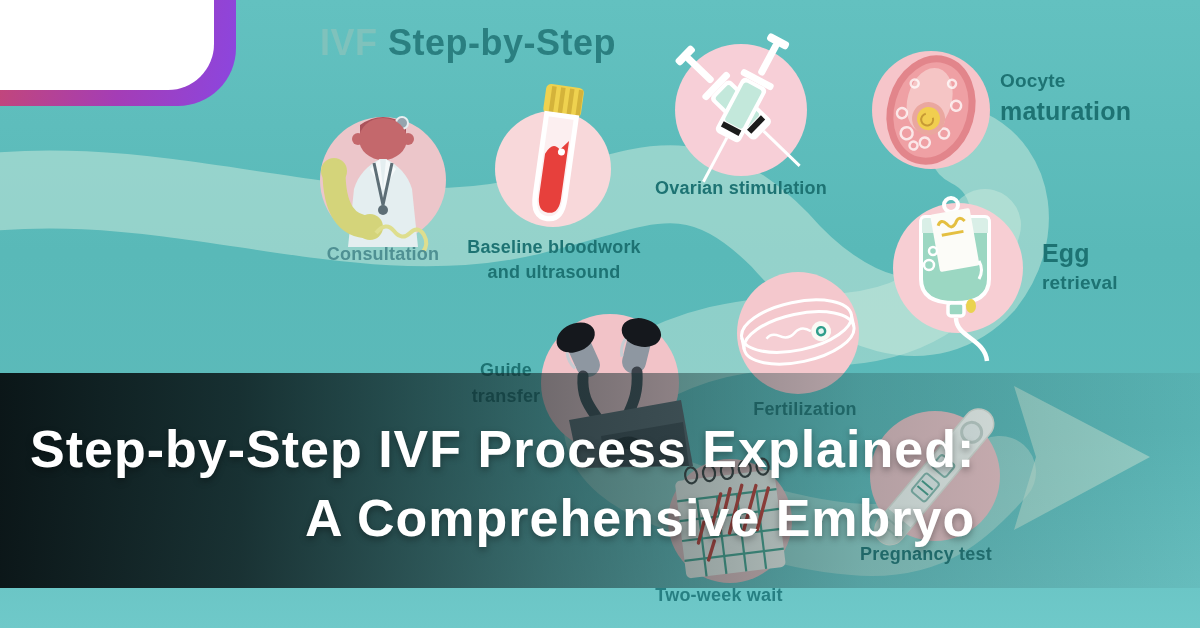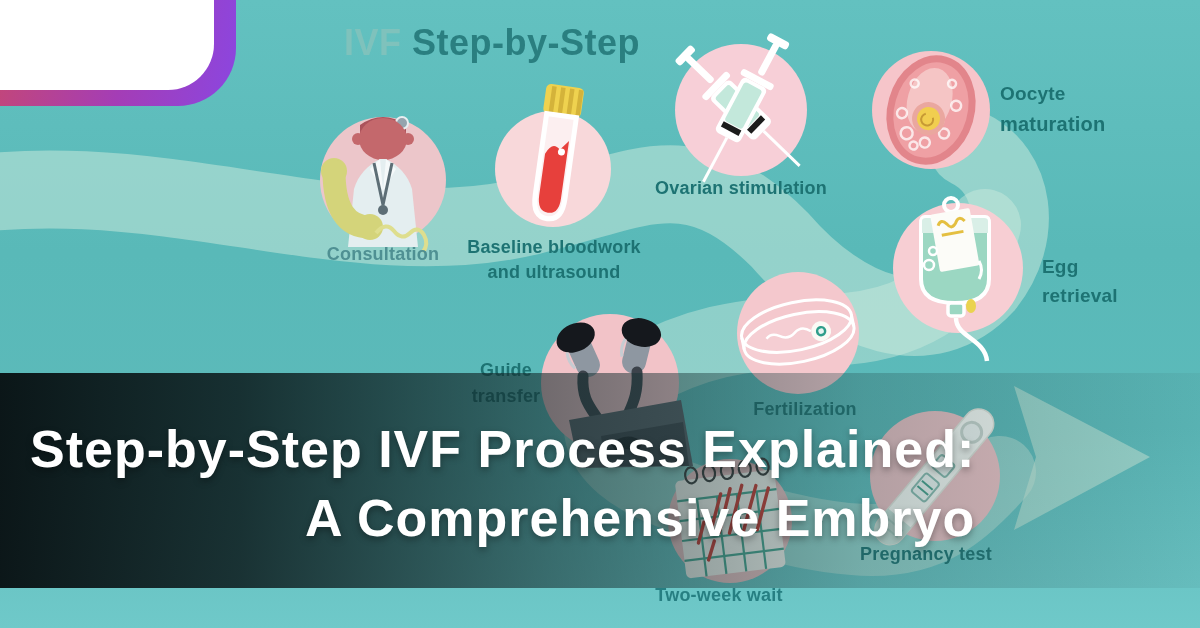--- a/index.html
+++ b/index.html
@@ -14,25 +14,25 @@
   
   .step{position:absolute;}
   .step .circle{position:absolute;inset:0;border-radius:50%;}
   .step svg{position:absolute;left:0;top:0;overflow:visible;}
   
   .lbl{
     position:absolute;font-weight:700;color:#1d7373;font-size:18px;
     letter-spacing:.2px;line-height:24px;white-space:nowrap;z-index:4;
   }
   .lbl.center{transform:translateX(-50%);text-align:left;}
-  .lbl.left{text-align:right;margin-top:13px;}
+  .lbl.left{text-align:right;}
   
   .ig-title{
     position:absolute;left:320px;top:22px;font-size:36px;font-weight:700;
-    letter-spacing:.5px;z-index:7;white-space:nowrap;margin-left:24px;
+    letter-spacing:.5px;z-index:7;white-space:nowrap;
   }
   .ig-title .light{color:#7fc2bc;}
   .ig-title .dark{color:#2a7f80;}
   
   .overlay{
     position:absolute;left:0;top:373px;width:1200px;height:215px;z-index:5;
     background:linear-gradient(90deg,
       rgba(6,12,14,.94) 0%,rgba(10,22,24,.84) 20%,
       rgba(22,45,47,.58) 46%,rgba(38,78,80,.30) 72%,
       rgba(58,108,110,.10) 100%);
@@ -152,42 +152,42 @@
           <circle cx="36" cy="38" r="4"></circle>
             <circle cx="52" cy="98" r="4"></circle>
           <circle cx="70" cy="68" r="4"></circle>
         </g>
         <circle cx="59" cy="68" r="14" fill="#f1ce4f" stroke="#eaa79f" stroke-width="5"></circle>
         <path d="M55 64 a6 6 0 1 0 8 2" fill="none" stroke="#c79a35" stroke-width="2"></path>
       </g>
     </svg>
   </div>
   <div class="lbl left" style="left:1000px;top:66px;font-size:19px;line-height:30px">Oocyte</div>
-  <div class="lbl left" style="left:1000px;top:96px;font-size:20px;line-height:30px">maturation</div>
+  <div class="lbl left" style="left:1000px;top:96px;font-size:25px;line-height:30px">maturation</div>
 
   <div class="step" style="left:893px;top:203px;width:130px;height:130px;z-index:3">
     <div class="circle" style="background:#f7ced3"></div>
     <svg width="130" height="130" viewBox="0 0 130 130">
       <circle cx="58" cy="2" r="7" fill="none" stroke="#ffffff" stroke-width="4"></circle>
       <path d="M32 14 H92 Q96 14 96 20 L96 76 Q96 100 62 100 Q28 100 28 76 L28 20 Q28 14 32 14 Z" fill="#9bd7c2" stroke="#ffffff" stroke-width="4"></path>
       <path d="M29 18 Q29 15 33 15 H91 Q95 15 95 18 L95 30 L29 30 Z" fill="#d9efe7"></path>
       <g transform="rotate(-10 62 38)">
         <rect x="42" y="8" width="40" height="58" rx="2" fill="#fcfcf8"></rect>
         <path d="M48 20 q4 -7 9 0 q4 7 9 0 q4 -7 9 0" fill="none" stroke="#e4bf41" stroke-width="3"></path>
         <line x1="50" y1="30" x2="72" y2="30" stroke="#e4bf41" stroke-width="3"></line>
       </g>
       <circle cx="40" cy="48" r="4" fill="none" stroke="#ffffff" stroke-width="2.5"></circle>
       <circle cx="36" cy="62" r="5" fill="none" stroke="#ffffff" stroke-width="2.5"></circle>
       <path d="M86 58 q5 9 0 18" fill="none" stroke="#ffffff" stroke-width="3"></path>
       <rect x="55" y="100" width="16" height="13" rx="3" fill="#9bd7c2" stroke="#ffffff" stroke-width="3.5"></rect>
       <ellipse cx="78" cy="103" rx="5" ry="7" fill="#ead34f"></ellipse>
       <path d="M63 115 C63 134 92 136 94 158" fill="none" stroke="#ffffff" stroke-width="4.5"></path>
     </svg>
   </div>
-  <div class="lbl left" style="left:1042px;top:239px;font-size:19px;line-height:29px">Egg</div>
+  <div class="lbl left" style="left:1042px;top:239px;font-size:25px;line-height:29px">Egg</div>
   <div class="lbl left" style="left:1042px;top:268px;font-size:19px;line-height:29px">retrieval</div>
 
   <div class="step" style="left:737px;top:272px;width:122px;height:122px;z-index:3">
     <div class="circle" style="background:#f4c8cd"></div>
     <svg width="122" height="122" viewBox="0 0 122 122">
       <g transform="rotate(-12 61 61)">
         <ellipse cx="61" cy="66" rx="56" ry="24" fill="rgba(255,255,255,0.12)" stroke="#ffffff" stroke-width="3"></ellipse>
         <ellipse cx="61" cy="54" rx="56" ry="24" fill="none" stroke="#ffffff" stroke-width="3"></ellipse>
         <line x1="5" y1="54" x2="5" y2="66" stroke="#ffffff" stroke-width="3"></line>
         <line x1="117" y1="54" x2="117" y2="66" stroke="#ffffff" stroke-width="3"></line>

